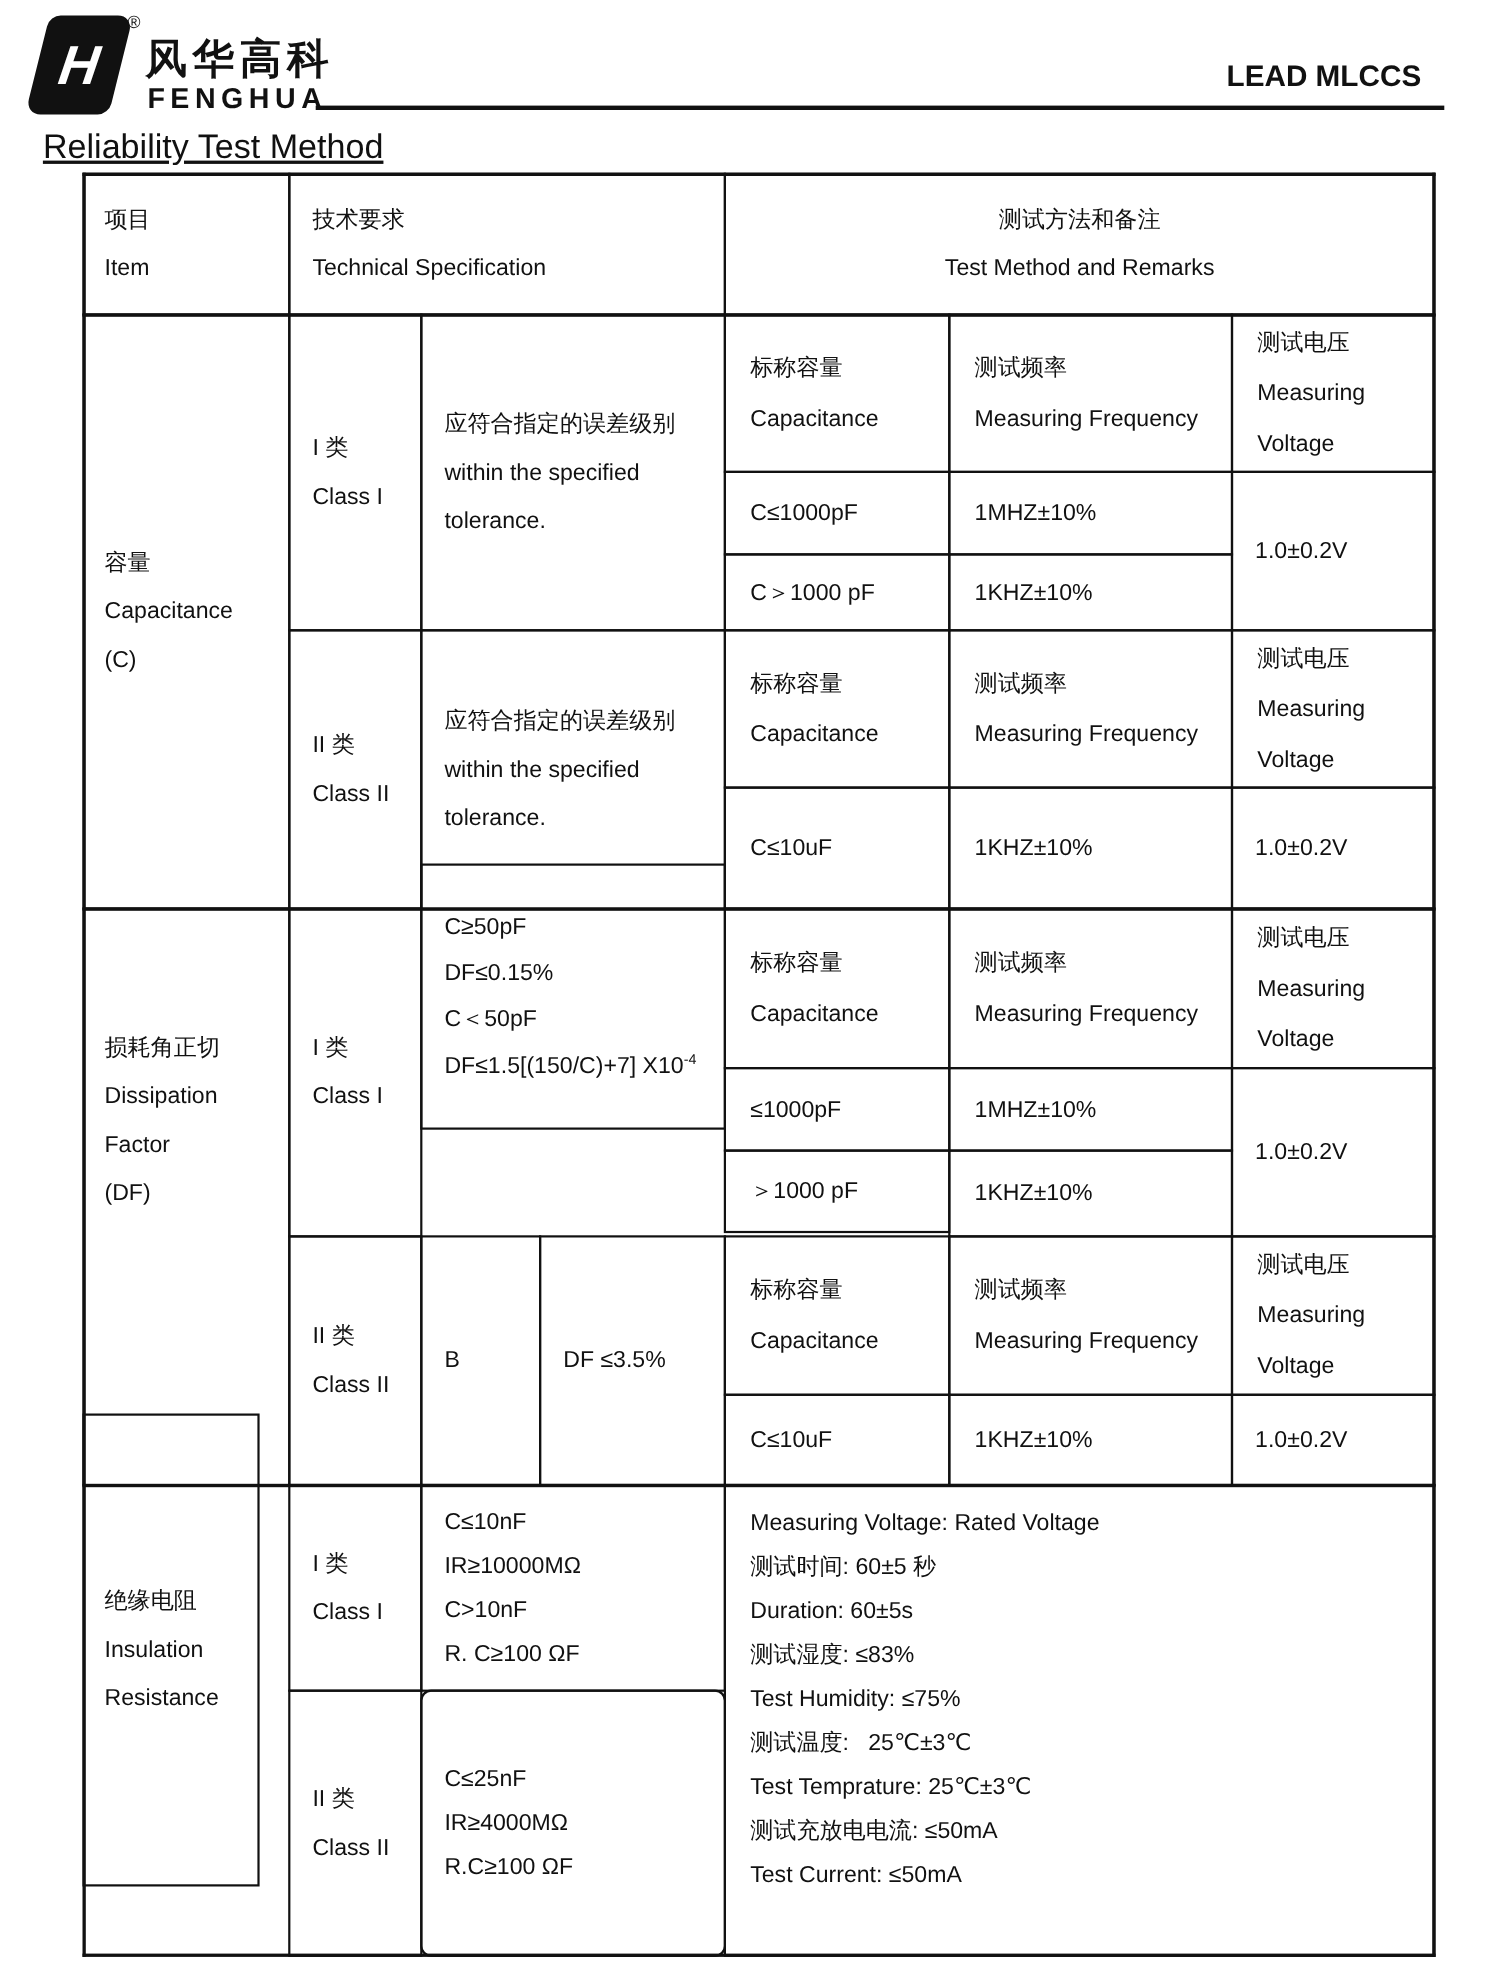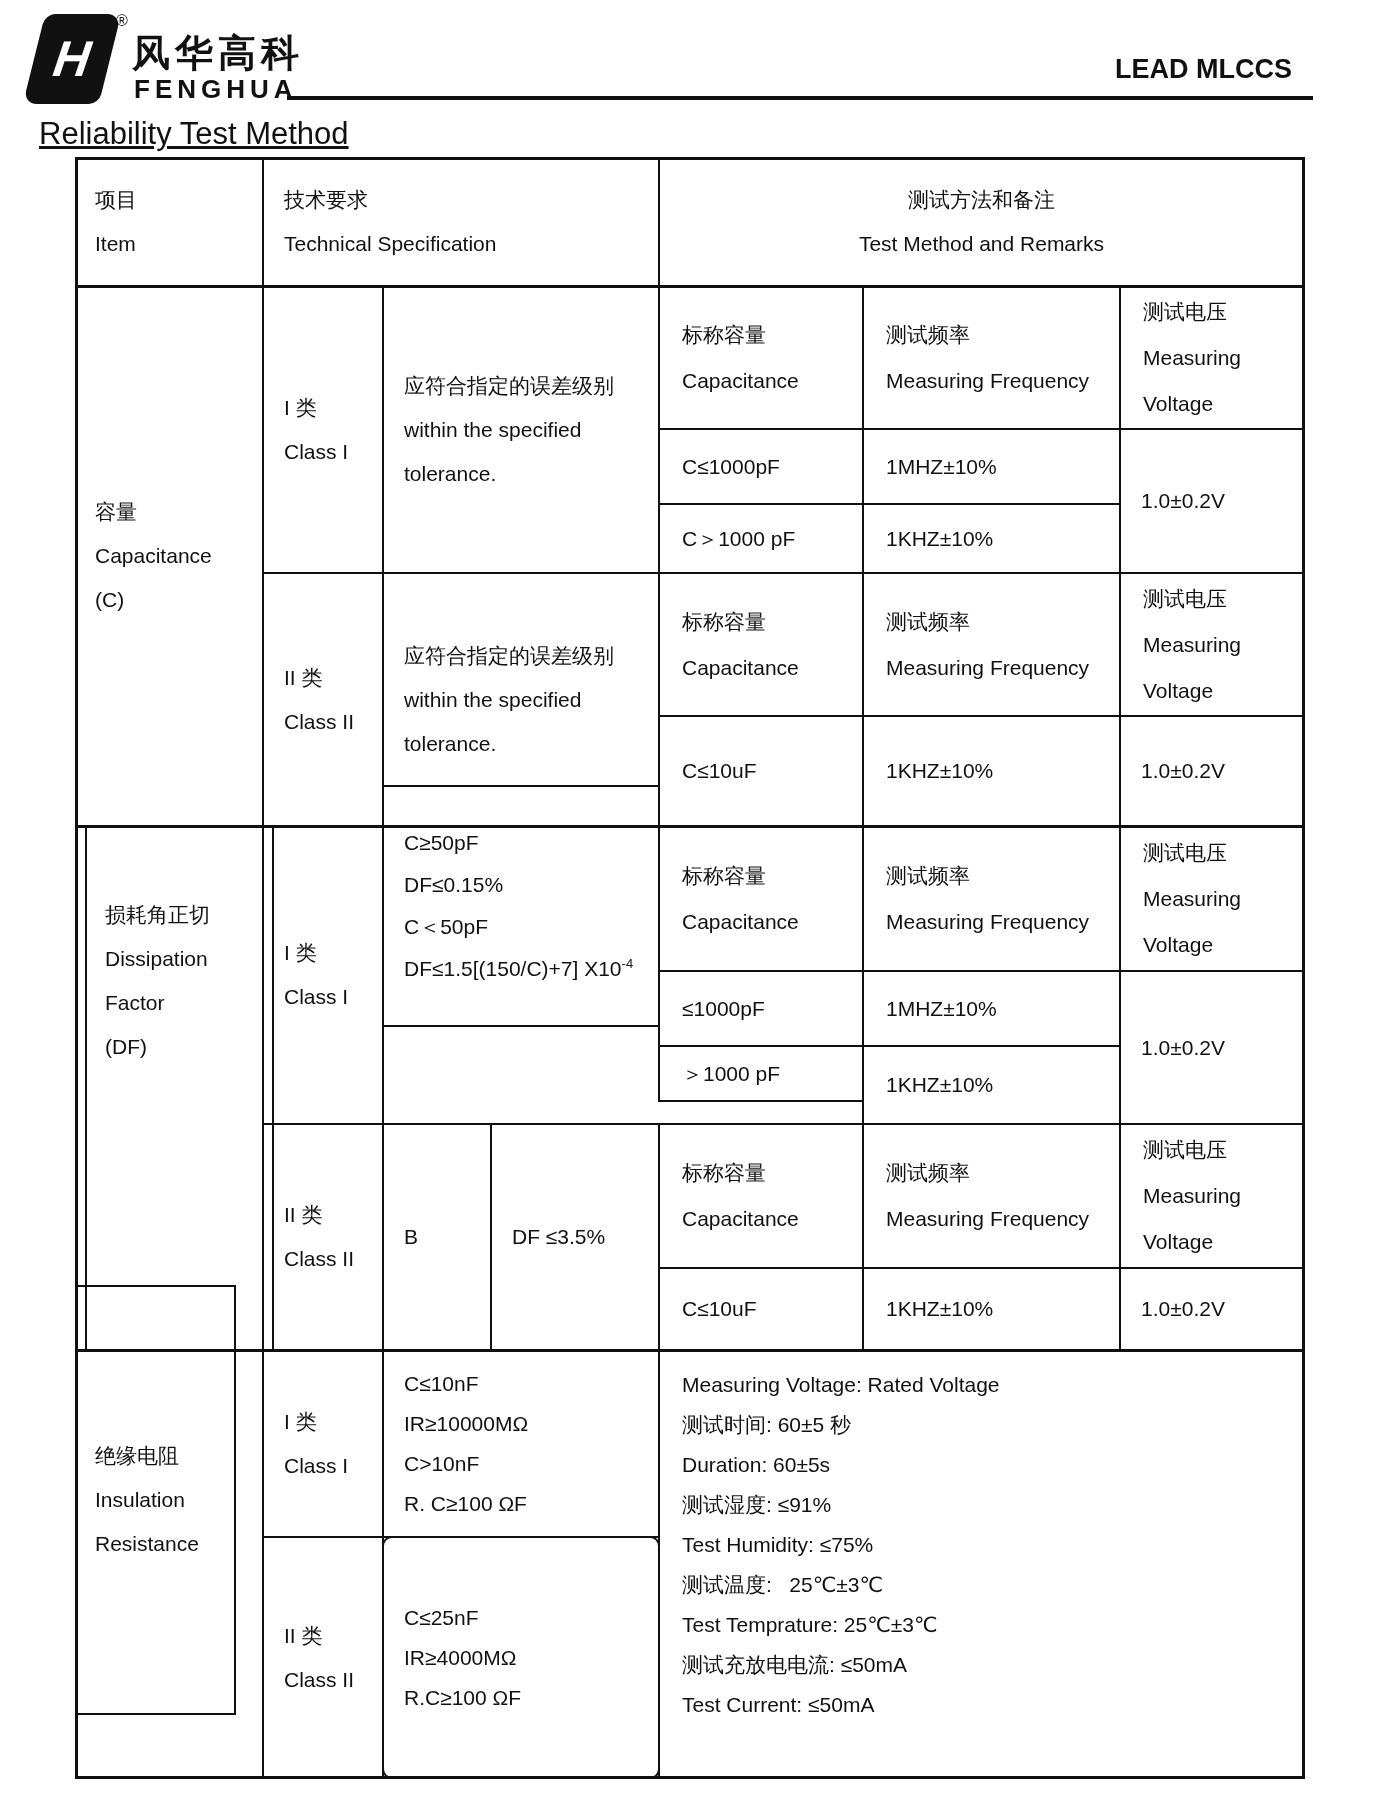--- a/index.html
+++ b/index.html
@@ -136,21 +136,21 @@
     <div class="cell pl22" style="left:583px;top:558px;width:206px;height:112px;">
       <div>C≤10uF</div>
     </div>
     <div class="cell pl22" style="left:787px;top:558px;width:259px;height:112px;">
       <div>1KHZ±10%</div>
     </div>
     <div class="cell pl20" style="left:1044px;top:558px;width:186px;height:112px;">
       <div>1.0±0.2V</div>
     </div>
 
-    <div class="cell pl18 topal" style="left:10px;top:668px;width:189px;height:526px;padding-top:66px;">
+    <div class="cell pl18 topal" style="left:0;top:668px;width:189px;height:526px;padding-top:104px;">
       <div>损耗角正切</div>
       <div>Dissipation</div>
       <div>Factor</div>
       <div>(DF)</div>
     </div>
 
     <div class="cell pl20" style="left:187px;top:668px;width:122px;height:300px;">
       <div>I 类</div>
       <div>Class I</div>
     </div>
@@ -172,21 +172,21 @@
       <div>测试电压</div>
       <div>Measuring</div>
       <div>Voltage</div>
     </div>
     <div class="cell pl22" style="left:583px;top:813px;width:206px;height:77px;">
       <div>≤1000pF</div>
     </div>
     <div class="cell pl22" style="left:787px;top:813px;width:259px;height:77px;">
       <div>1MHZ±10%</div>
     </div>
-    <div class="cell pl22" style="left:583px;top:888px;width:206px;height:57px;">
+    <div class="cell pl22" style="left:583px;top:888px;width:206px;height:76px;">
       <div>＞1000 pF</div>
     </div>
     <div class="cell pl22" style="left:787px;top:888px;width:259px;height:80px;">
       <div>1KHZ±10%</div>
     </div>
     <div class="cell pl20" style="left:1044px;top:813px;width:186px;height:155px;">
       <div>1.0±0.2V</div>
     </div>
 
     <div class="cell pl20" style="left:187px;top:966px;width:122px;height:228px;">
@@ -243,21 +243,21 @@
     </div>
     <div class="cell pl20 lh40" style="left:307px;top:1379px;width:278px;height:243px;border-radius:10px;">
       <div>C≤25nF</div>
       <div>IR≥4000MΩ</div>
       <div>R.C≥100 ΩF</div>
     </div>
     <div class="cell pl22 lh40 topal" style="left:583px;top:1192px;width:647px;height:430px;padding-top:14px;">
       <div>Measuring Voltage: Rated Voltage</div>
       <div>测试时间: 60±5 秒</div>
       <div>Duration: 60±5s</div>
-      <div>测试湿度: ≤91%</div>
+      <div>测试湿度: ≤83%</div>
       <div>Test Humidity: ≤75%</div>
       <div>测试温度:   25℃±3℃</div>
       <div>Test Temprature: 25℃±3℃</div>
       <div>测试充放电电流: ≤50mA</div>
       <div>Test Current: ≤50mA</div>
     </div>
 
     <div class="strip" style="left:0;top:0;width:1230px;height:3px;"></div>
     <div class="strip" style="left:0;top:128px;width:1230px;height:3px;"></div>
     <div class="strip" style="left:0;top:668px;width:1230px;height:3px;"></div>

